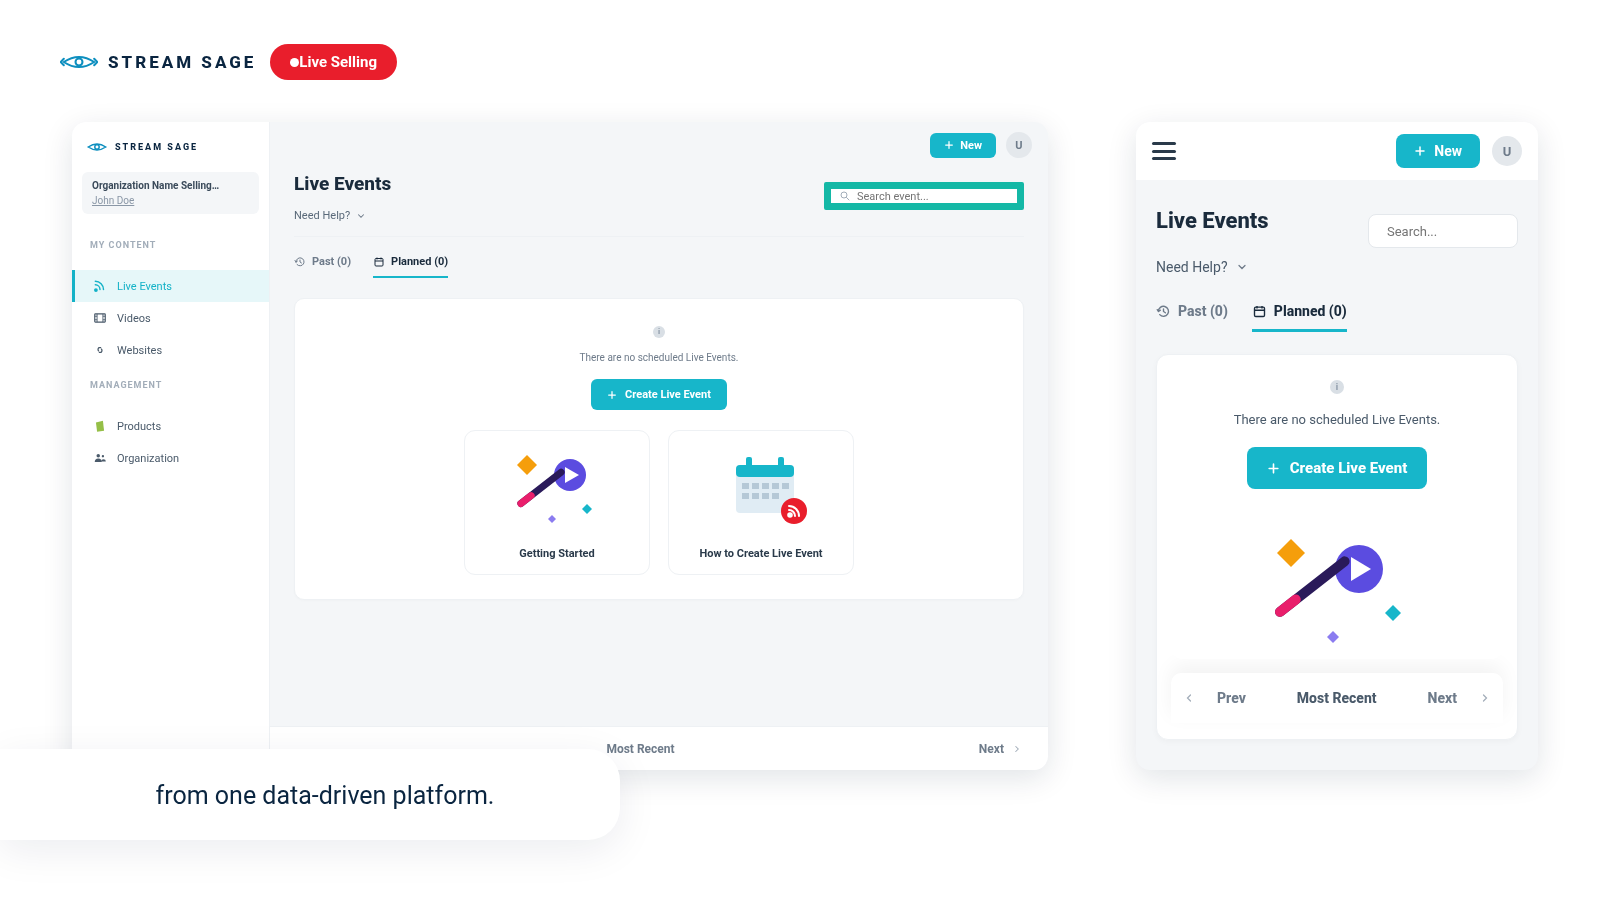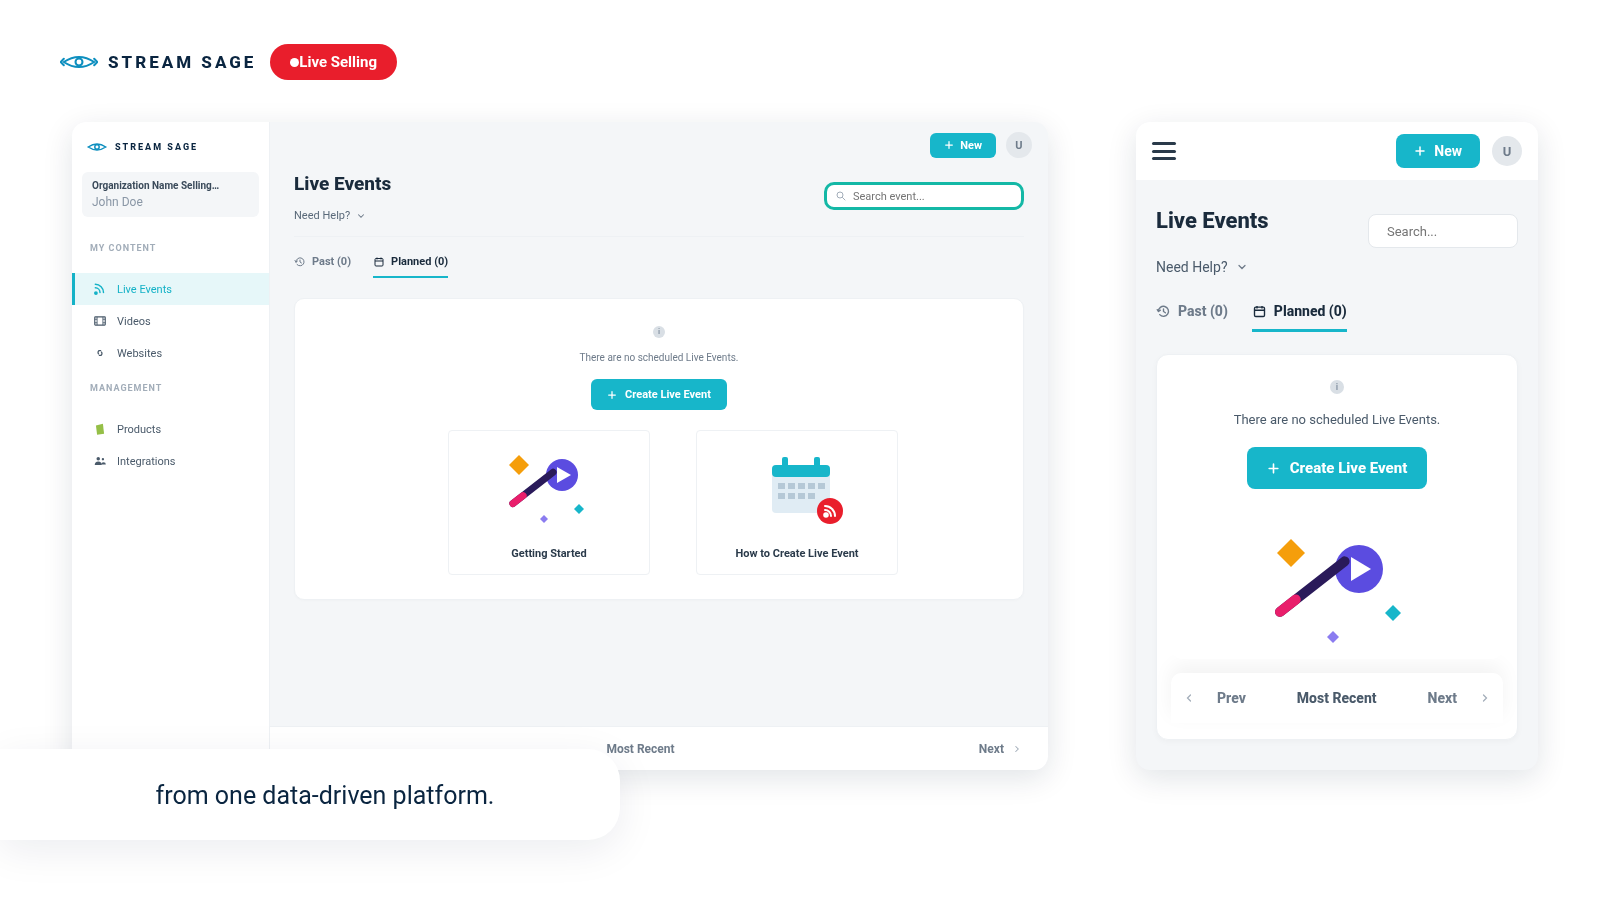--- a/index.html
+++ b/index.html
@@ -14,49 +14,49 @@
 .live-dot { width:9px; height:9px; background:#fff; border-radius:50%; }
 
 
 .desktop-panel { position:absolute; left:72px; top:122px; width:976px; height:648px; background:#f4f6f8; border-radius:14px; box-shadow:0 8px 30px rgba(10,30,60,0.12); display:flex; overflow:hidden; }
 .sidebar { width:198px; background:#ffffff; border-right:1px solid #eef1f4; display:flex; flex-direction:column; }
 .sidebar .mini-logo { display:flex; align-items:center; gap:7px; padding:18px 12px 12px 14px; }
 .sidebar .mini-logo svg { width:22px; height:14px; }
 .sidebar .mini-brand { font-weight:800; letter-spacing:2px; font-size:9px; color:#0a2540; }
 .org-card { margin:6px 10px 12px 10px; background:#f4f6f8; border-radius:6px; padding:8px 10px; }
 .org-name { font-size:10px; font-weight:700; color:#3a4a5a; white-space:nowrap; overflow:hidden; text-overflow:ellipsis; }
-.user-name { font-size:12px; color:#8a97a6; margin-top:4px; }
+.user-name { font-size:10px; color:#8a97a6; margin-top:4px;text-decoration:underline; }
 .side-heading { font-size:9px; font-weight:700; letter-spacing:1px; color:#a2adb9; padding:14px 18px 20px; }
 .side-item { display:flex; align-items:center; gap:10px; padding:9px 18px; font-size:11px; color:#4a5a6a; cursor:pointer; border-left:3px solid transparent; }
 .side-item.active { background:#e6f7f9; color:#14b2c7; border-left:3px solid #14b2c7; }
 .side-item .ico { width:14px; height:14px; display:flex; align-items:center; justify-content:center; }
 
 .main { flex:1; display:flex; flex-direction:column; position:relative; }
 .topbar { height:46px; display:flex; align-items:center; justify-content:flex-end; padding:0 16px; gap:10px; background:transparent; }
 .new-btn { background:#17b6ca; color:#fff; border-radius:6px; padding:6px 14px; font-size:11px; font-weight:700; display:flex; align-items:center; gap:6px; cursor:pointer; }
 .avatar { width:26px; height:26px; border-radius:50%; background:#e4e8ec; color:#6e7b8a; display:flex; align-items:center; justify-content:center; font-size:11px; font-weight:700; cursor:pointer; }
 
 .content { padding:0 24px 20px 24px; flex:1; overflow:hidden; }
 .page-title { font-size:19px; font-weight:800; color:#1a2b3c; margin-top:4px; }
 .search-wrap { position:absolute; right:24px; top:60px; }
-.search-box { width:200px; height:28px; border:3px solid #14b8a6; border-radius:10px; background:#fff; display:flex; align-items:center; padding:0 8px; gap:6px; }
+.search-box { width:200px; height:28px; border:7px solid #14b8a6; border-radius:2px; background:#fff; display:flex; align-items:center; padding:0 8px; gap:6px; }
 .search-box input { border:none; outline:none; font-size:11px; color:#6e7b8a; flex:1; background:transparent; }
 .help-row { margin-top:14px; font-size:11px; color:#5a6a7a; display:flex; align-items:center; gap:6px; cursor:pointer; border-bottom:1px solid #eef1f4; padding-bottom:14px; }
 .tabs-row { display:flex; gap:22px; margin-top:18px; }
 .tab { display:flex; align-items:center; gap:6px; font-size:11px; font-weight:700; color:#6e7b8a; padding-bottom:8px; border-bottom:2px solid transparent; cursor:pointer; }
 .tab.active { color:#1a2b3c; border-bottom:2px solid #17b6ca; }
 
 .empty-card { margin-top:20px; border:1px solid #eef1f4; border-radius:10px; background:#fff; box-shadow:0 1px 3px rgba(0,0,0,0.02); padding:24px 20px 24px; text-align:center; }
 .info-dot { width:12px; height:12px; border-radius:50%; background:#d9dfe5; display:inline-block; position:relative; }
 .info-dot::after { content:"i"; position:absolute; inset:0; font-size:8px; color:#8a97a6; font-weight:700; line-height:12px; }
 .no-events { font-size:10px; color:#6e7b8a; margin-top:10px; }
 .cta { margin-top:16px; display:inline-flex; align-items:center; gap:8px; background:#17b6ca; color:#fff; border-radius:6px; padding:9px 16px; font-size:11px; font-weight:700; cursor:pointer; }
 
 .card-grid { display:flex; justify-content:center; gap:18px; margin-top:20px; }
-.help-card { width:202px; background:#fff; border-radius:4px; border:1px solid #eef1f4; padding:16px 10px 14px; cursor:pointer;margin-left:28px; }
+.help-card { width:186px; background:#fff; border-radius:11px; border:1px solid #eef1f4; padding:16px 10px 14px; cursor:pointer; }
 .help-illustration { height:90px; display:flex; align-items:center; justify-content:center; }
 .help-card-title { font-size:11px; font-weight:700; color:#2a3a4a; text-align:center; margin-top:10px; }
 
 
 .bottom-nav { position:absolute; left:0; right:0; bottom:0; height:44px; background:#fff; border-top:1px solid #eef1f4; display:flex; align-items:center; justify-content:space-between; padding:0 26px; }
 .bottom-label { font-size:12px; font-weight:700; color:#6e7b8a; display:flex; align-items:center; gap:8px; }
 
 
 .tagline-wrap { position:absolute; left:0; bottom:60px; width:620px; background:#fff; border-radius:0 32px 32px 0; padding:30px 30px 30px 60px; box-shadow:0 10px 40px rgba(10,30,60,0.08); }
 .tagline1 { font-size:28px; font-weight:800; color:#0a2540; text-align:center; }
@@ -174,21 +174,21 @@
       <span class="ico">
           <svg width="14" height="14" viewBox="0 0 24 24">
             <g fill="#4a5a6a">
               <circle cx="9" cy="8" r="3"></circle>
               <path d="M3 19 A6 6 0 0 1 15 19 Z"></path>
               <circle cx="17" cy="9" r="2"></circle>
               <path d="M14 18 A4 4 0 0 1 22 18 Z"></path>
             </g>
           </svg>
         </span>
-      <span>Integrations</span>
+      <span>Organization</span>
     </div>
   </div>
 
   <div class="main">
     <div class="topbar">
       <div class="new-btn">
         <svg width="10" height="10" viewBox="0 0 24 24">
             <path d="M12 4 V20 M4 12 H20" stroke="#fff" stroke-width="3" stroke-linecap="round"></path>
           </svg>
         <span>New</span>

